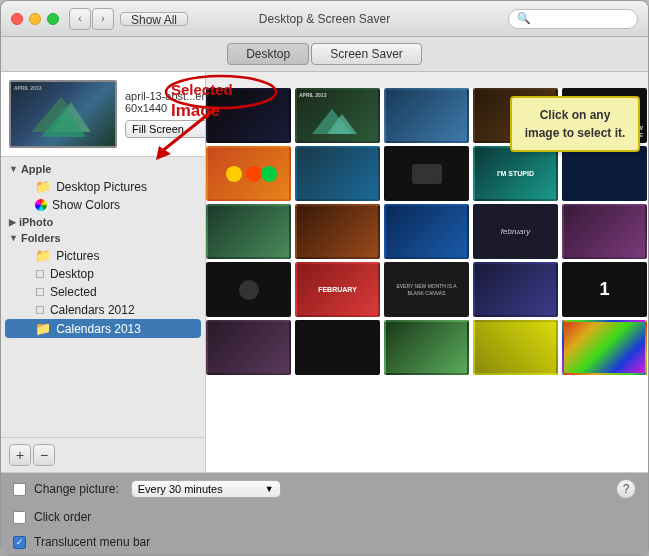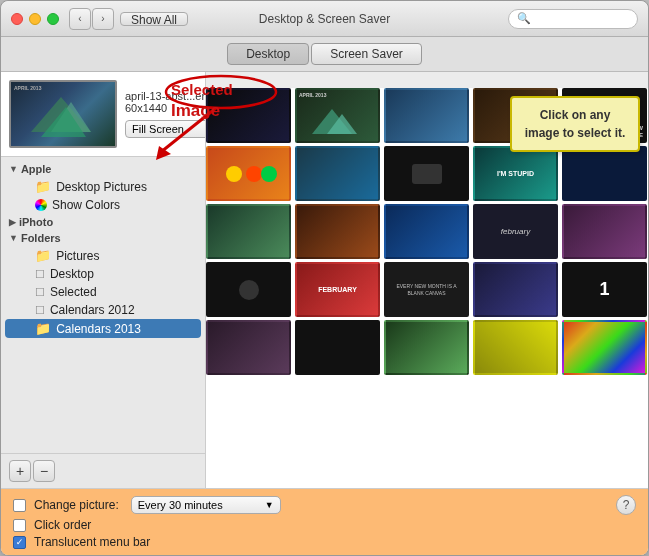--- a/index.html
+++ b/index.html
@@ -242,26 +242,26 @@
       width: 85px; height: 55px;
       background: #333;
       cursor: pointer;
       border-radius: 2px;
       overflow: hidden;
       border: 2px solid transparent;
     }
     
     .wp1 { background: linear-gradient(135deg, #0a0a0a 0%, #1a1a2e 50%, #16213e 100%); }
     .bottom-bar {
-      background: #fdba74;
+      background: #a3a3a3;
       border-top: 1px solid #ccc;
       padding: 6px 12px;
       display: flex;
       flex-direction: column;
-      gap: 3px;
+      gap: 11px;
     }
     .bottom-row {
       display: flex;
       align-items: center;
       gap: 8px;
     }
     .checkbox-label {
       display: flex;
       align-items: center;
       gap: 5px;

